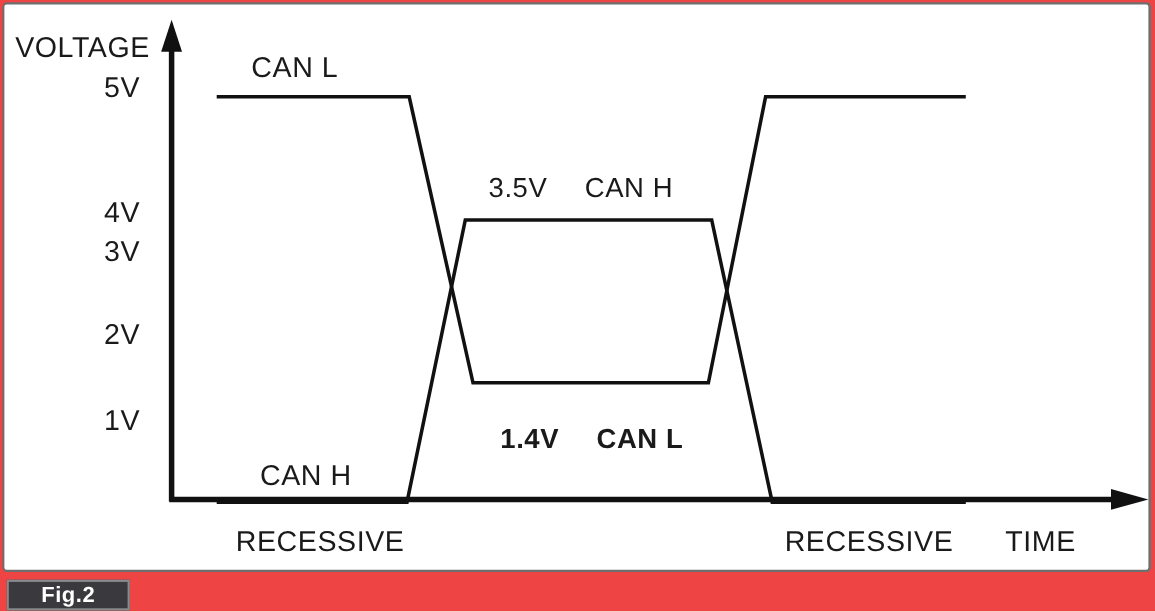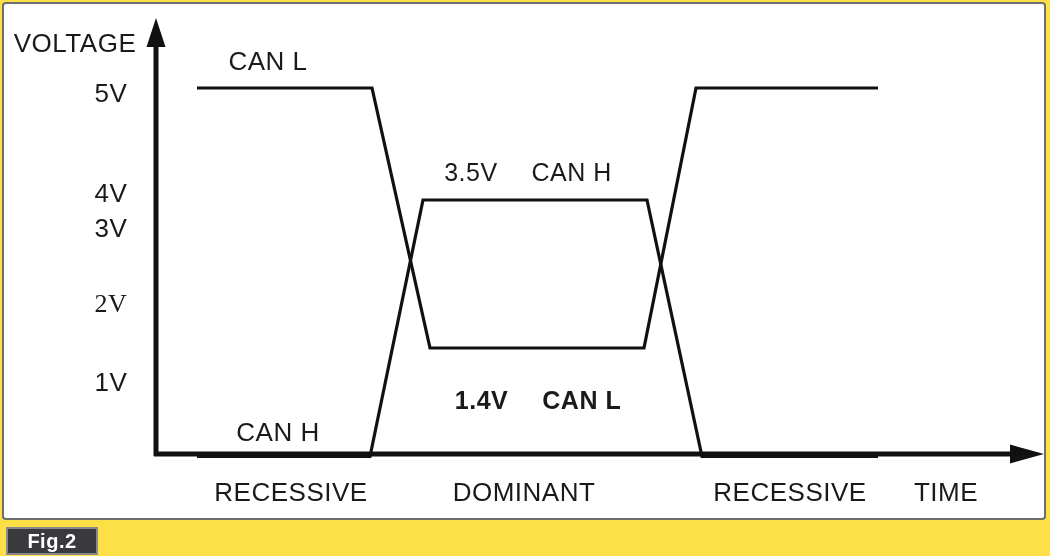--- a/index.html
+++ b/index.html
@@ -8,21 +8,21 @@
     width: 1050px;
     height: 556px;
     background: #ffffff;
     font-family: "Liberation Sans", sans-serif;
     overflow: hidden;
   }
   .stage {
     position: relative;
     width: 1050px;
     height: 556px;
-    background: #fde047;
+    background: #ef4444;
   }
   .panel {
     position: absolute;
     left: 2px;
     top: 2px;
     width: 1044px;
     height: 518px;
     box-sizing: border-box;
     border: 2px solid #6e6e6e;
     border-radius: 4px;
@@ -46,21 +46,21 @@
   }
   .lbl.pair {
     display: flex;
     gap: 34px;
     font-size: 25px;
   }
   .fig-badge {
     position: absolute;
     left: 6px;
     top: 527px;
-    width: 92px;
+    width: 112px;
     height: 28px;
     box-sizing: border-box;
     background: #3a3a3e;
     border: 2px solid #8a8a8e;
     color: #ffffff;
     font-size: 20px;
     font-weight: bold;
     display: flex;
     align-items: center;
     justify-content: center;
@@ -82,42 +82,41 @@
     <line x1="154" y1="454" x2="1012" y2="454" stroke="#111111" stroke-width="5"></line>
     <polygon points="1044,454 1010,444.5 1010,463.5" fill="#111111"></polygon>
 
     <polyline points="197,88 372,88 430,348 644,348 696,88 878,88" fill="none" stroke="#111111" stroke-width="3.2"></polyline>
 
     <polyline points="197,456.5 370,456.5 423,200 647,200 702,456.5 878,456.5" fill="none" stroke="#111111" stroke-width="3.2"></polyline>
   </svg>
 
   <div class="lbl" style="left:75px; top:43px;">VOLTAGE</div>
 
-  <div class="lbl" style="left:111px; top:93px;">5V</div>
+  <div class="lbl" style="left:111px; top:79px;">5V</div>
   <div class="lbl" style="left:111px; top:157px;margin-top:36px;">4V</div>
   <div class="lbl" style="left:111px; top:228px;">3V</div>
-  <div class="lbl" style="left:111px; top:304px;font-family:Liberation Serif, serif;">2V</div>
+  <div class="lbl" style="left:111px; top:304px;">2V</div>
   <div class="lbl" style="left:111px; top:382px;text-align:center;">1V</div>
 
   <div class="lbl" style="left:268px; top:61px;">CAN L</div>
 
   <div class="lbl pair" style="left:528px; top:172px;">
     <span>3.5V</span>
     <span>CAN H</span>
   </div>
 
   <div class="lbl pair" style="left:538px; top:400px;font-weight:bold;">
     <span>1.4V</span>
     <span>CAN L</span>
   </div>
 
   <div class="lbl" style="left:278px; top:432px;">CAN H</div>
 
   <div class="lbl" style="left:291px; top:492px;">RECESSIVE</div>
-  <div class="lbl" style="left:524px; top:492px;">DOMINANT</div>
   <div class="lbl" style="left:790px; top:492px;">RECESSIVE</div>
   <div class="lbl" style="left:946px; top:492px;text-align:right;">TIME</div>
 
   <div class="fig-badge">
     <span>Fig.2</span>
   </div>
 
 </div>
 
 </body></html>

